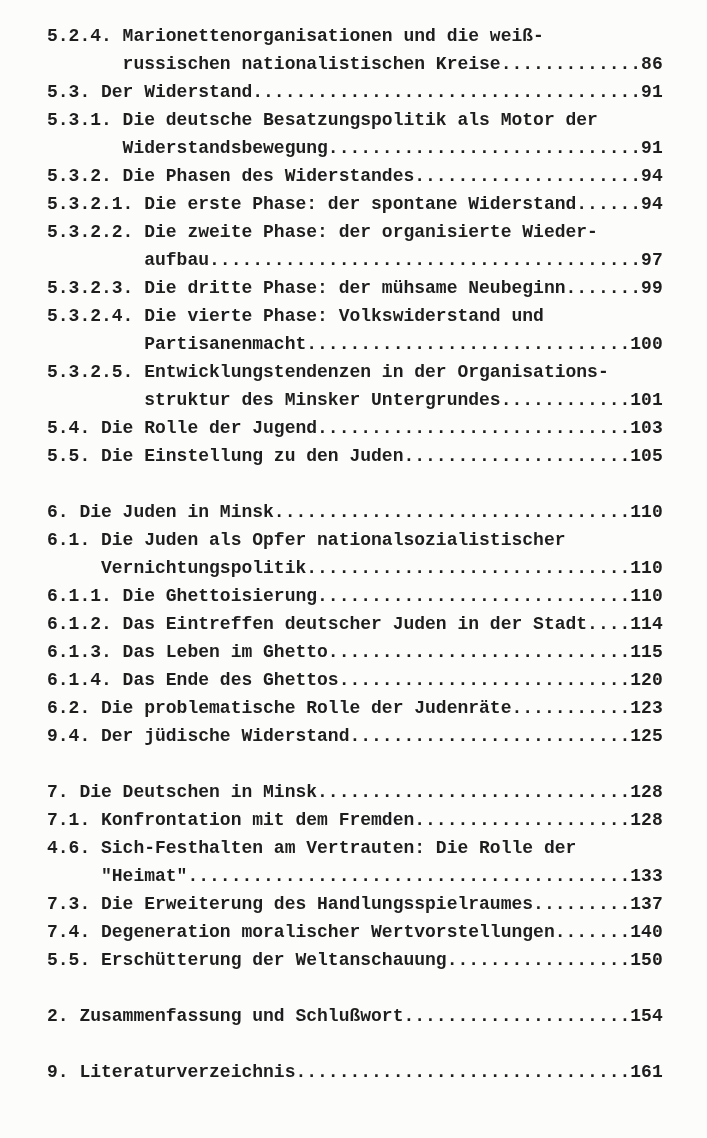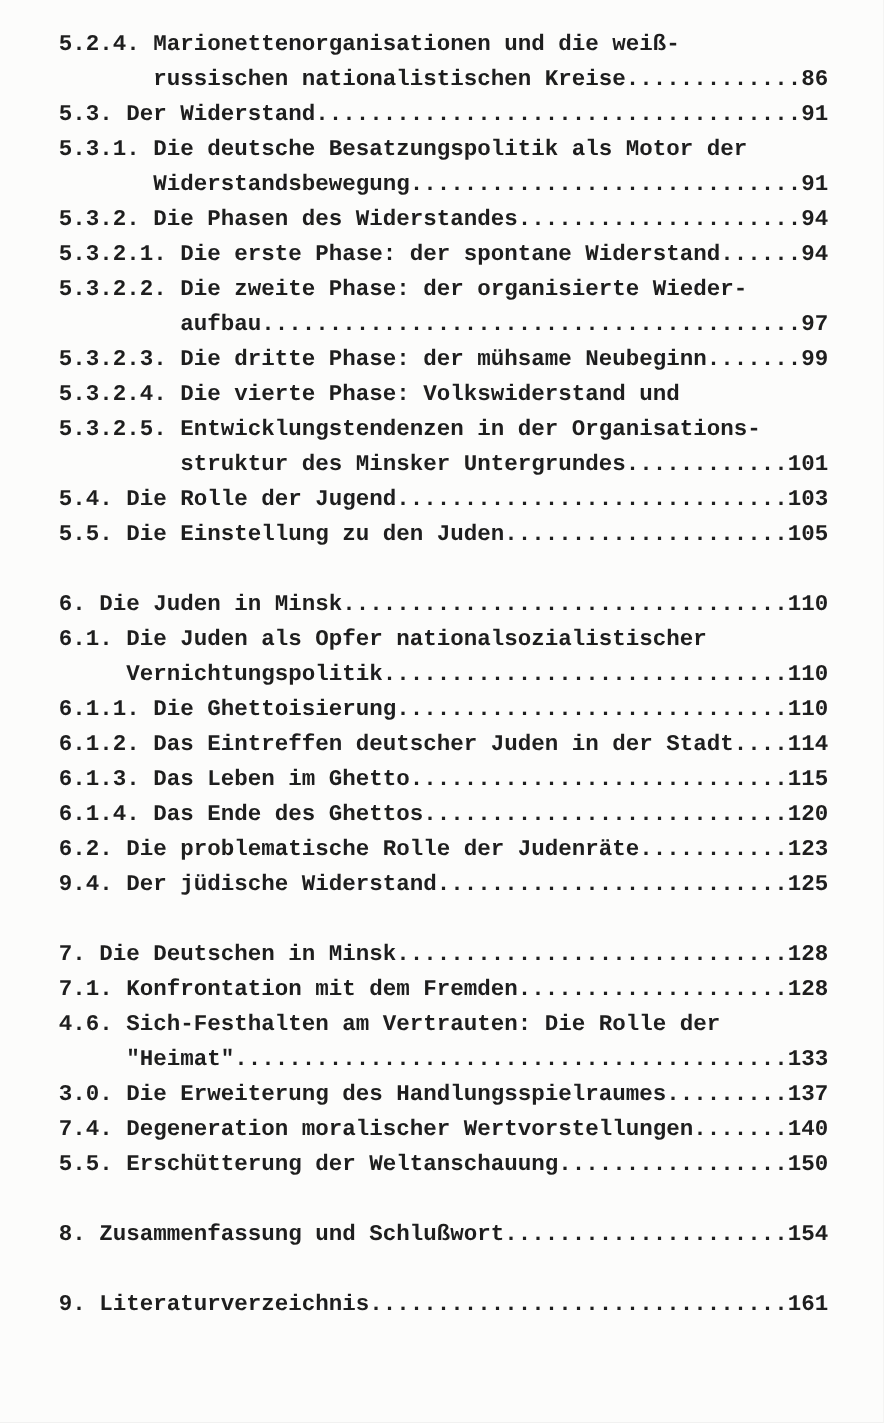--- a/index.html
+++ b/index.html
@@ -39,40 +39,41 @@
       <div class="toc-row">       russischen nationalistischen Kreise.............86</div>
       <div class="toc-row">5.3. Der Widerstand....................................91</div>
       <div class="toc-row">5.3.1. Die deutsche Besatzungspolitik als Motor der</div>
       <div class="toc-row">       Widerstandsbewegung.............................91</div>
       <div class="toc-row">5.3.2. Die Phasen des Widerstandes.....................94</div>
       <div class="toc-row">5.3.2.1. Die erste Phase: der spontane Widerstand......94</div>
       <div class="toc-row">5.3.2.2. Die zweite Phase: der organisierte Wieder-</div>
       <div class="toc-row">         aufbau........................................97</div>
       <div class="toc-row">5.3.2.3. Die dritte Phase: der mühsame Neubeginn.......99</div>
       <div class="toc-row">5.3.2.4. Die vierte Phase: Volkswiderstand und</div>
+      <div class="toc-row">         Partisanenmacht..............................100</div>
       <div class="toc-row">5.3.2.5. Entwicklungstendenzen in der Organisations-</div>
       <div class="toc-row">         struktur des Minsker Untergrundes............101</div>
       <div class="toc-row">5.4. Die Rolle der Jugend.............................103</div>
       <div class="toc-row">5.5. Die Einstellung zu den Juden.....................105</div>
       <div class="toc-row"></div>
       <div class="toc-row">6. Die Juden in Minsk.................................110</div>
       <div class="toc-row">6.1. Die Juden als Opfer nationalsozialistischer</div>
       <div class="toc-row">     Vernichtungspolitik..............................110</div>
       <div class="toc-row">6.1.1. Die Ghettoisierung.............................110</div>
       <div class="toc-row">6.1.2. Das Eintreffen deutscher Juden in der Stadt....114</div>
       <div class="toc-row">6.1.3. Das Leben im Ghetto............................115</div>
       <div class="toc-row">6.1.4. Das Ende des Ghettos...........................120</div>
       <div class="toc-row">6.2. Die problematische Rolle der Judenräte...........123</div>
       <div class="toc-row">9.4. Der jüdische Widerstand..........................125</div>
       <div class="toc-row"></div>
       <div class="toc-row">7. Die Deutschen in Minsk.............................128</div>
       <div class="toc-row">7.1. Konfrontation mit dem Fremden....................128</div>
       <div class="toc-row">4.6. Sich-Festhalten am Vertrauten: Die Rolle der</div>
       <div class="toc-row">     "Heimat".........................................133</div>
-      <div class="toc-row">3.0. Die Erweiterung des Handlungsspielraumes.........137</div>
+      <div class="toc-row">7.3. Die Erweiterung des Handlungsspielraumes.........137</div>
       <div class="toc-row">7.4. Degeneration moralischer Wertvorstellungen.......140</div>
       <div class="toc-row">5.5. Erschütterung der Weltanschauung.................150</div>
       <div class="toc-row"></div>
-      <div class="toc-row">8. Zusammenfassung und Schlußwort.....................154</div>
+      <div class="toc-row">2. Zusammenfassung und Schlußwort.....................154</div>
       <div class="toc-row"></div>
       <div class="toc-row">9. Literaturverzeichnis...............................161</div>
     </div>
 </div>
 
 </body></html>

